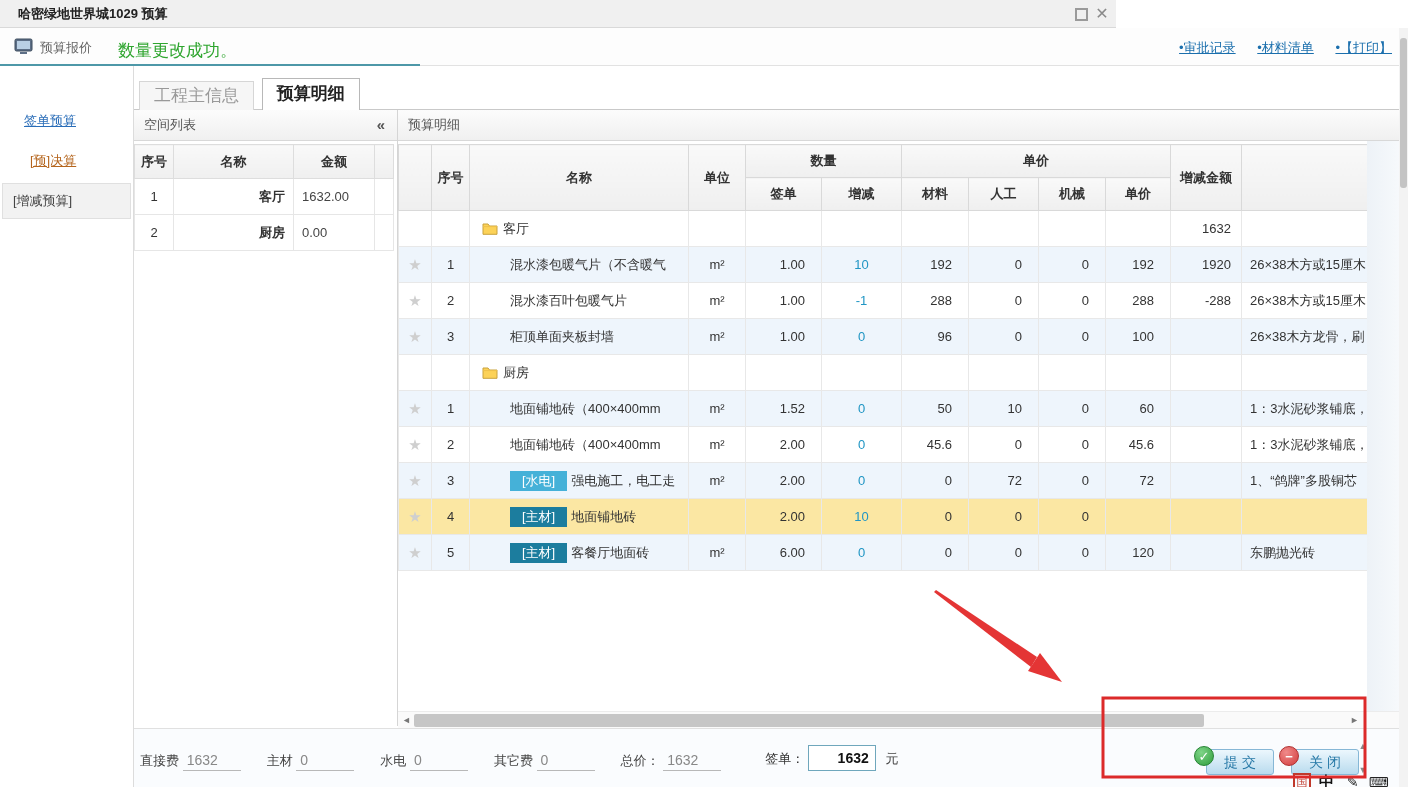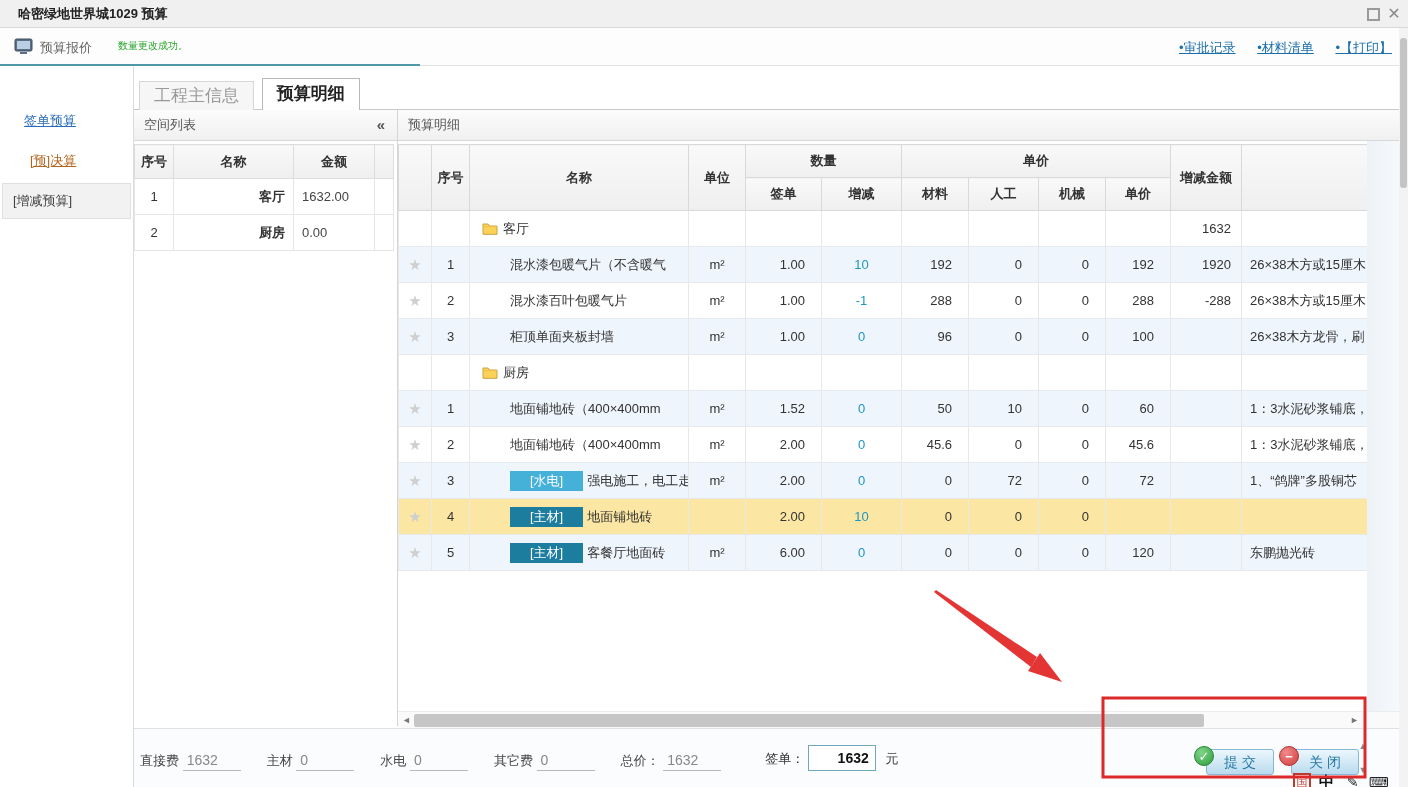--- a/index.html
+++ b/index.html
@@ -1,33 +1,33 @@
 <!DOCTYPE html>
 <html><head>
 <meta charset="utf-8">
 <style>
   * { margin:0; padding:0; box-sizing:border-box; }
   html,body { width:1408px; height:787px; overflow:hidden; background:#fff;
     font-family:"Liberation Sans","DejaVu Sans",sans-serif; font-size:13px; color:#333; }
   .page { position:relative; width:1408px; height:787px; background:#fff; }
 
   
-  .titlebar { position:absolute; left:0; top:0; width:1408px; height:28px;
+  .titlebar { position:absolute; left:0; top:0; width:1116px; height:28px;
     background:#f0f0f0; border-bottom:1px solid #d9d9d9; }
   .titlebar .title { position:absolute; left:18px; top:0; line-height:28px; font-weight:bold; color:#222; font-size:13px; }
   .win-btn { position:absolute; top:6px; width:16px; height:16px; color:#8a8a8a; font-size:14px; line-height:16px; text-align:center; cursor:pointer; }
   .win-max { right:28px; border:2px solid #9a9a9a; width:13px; height:13px; top:8px; }
   .win-close { right:6px; font-size:16px; }
 
   
   .toolbar { position:absolute; left:0; top:28px; width:1408px; height:38px;
     background:#fdfdfd; border-bottom:1px solid #e2e2e2; }
   .toolbar .monitor { position:absolute; left:14px; top:10px; }
   .toolbar .app-label { position:absolute; left:40px; top:11px; color:#666; font-size:13px; }
-  .toolbar .status { position:absolute; left:118px; top:11px; color:#2ea52e; font-size:10px; }
+  .toolbar .status { position:absolute; left:118px; top:11px; color:#2ea52e; font-size:17px; }
   .toolbar .links { position:absolute; right:16px; top:11px; }
   .toolbar .links a { color:#1b6fad; text-decoration:underline; margin-left:18px; font-size:13px; cursor:pointer; }
   .teal-rule { position:absolute; left:0; top:64px; width:420px; height:2px; background:#4e98a8; }
 
   
   .sidebar { position:absolute; left:0; top:66px; width:133px; height:721px; background:#fff; }
   .side-link { position:absolute; left:24px; text-decoration:underline; cursor:pointer; font-size:13px; }
   .side-link.l1 { top:46px; color:#2a6db8; }
   .side-link.l2 { top:86px; color:#b5651d;margin-left:6px; }
   .side-box { position:absolute; left:2px; top:117px; width:129px; height:36px; background:#f2f2f2;
@@ -67,21 +67,21 @@
   .detail-table th { background:linear-gradient(#f9f9f9,#efefef); border:1px solid #d9d9d9; font-weight:bold; color:#333; height:33px; }
   .detail-table td { height:36px; border:1px solid #e8e8e8; overflow:hidden; white-space:nowrap; }
   .detail-table tr.alt td { background:#eef5fc; }
   .detail-table tr.hl td { background:#fbe7a3; }
   .c-star { text-align:center; }
   .star { color:#cfcfcf; font-size:15px; cursor:pointer; }
   .c-seq { text-align:center; color:#333; }
   .c-name { padding-left:40px; text-align:left; }
   .c-name.group { padding-left:12px; font-weight:normal; }
   .c-name .folder { vertical-align:-2px; margin-right:5px; }
-  .badge { display:inline-block; color:#fff; padding:1px 20px; margin-right:4px; font-size:13px; }
+  .badge { display:inline-block; color:#fff; padding:1px 12px; margin-right:4px; font-size:13px; }
   .badge:empty { display:none; }
   .badge-h { background:#45b1d8; }
   .badge-z { background:#1c7d9e; }
   .c-unit { text-align:center; }
   .c-rnum { text-align:right; padding-right:16px; }
   .c-chg { text-align:center; color:#2196c4; }
   .c-chgamt { text-align:right; padding-right:10px; }
   .c-remark { text-align:left; padding-left:8px; color:#333; }
 
   

